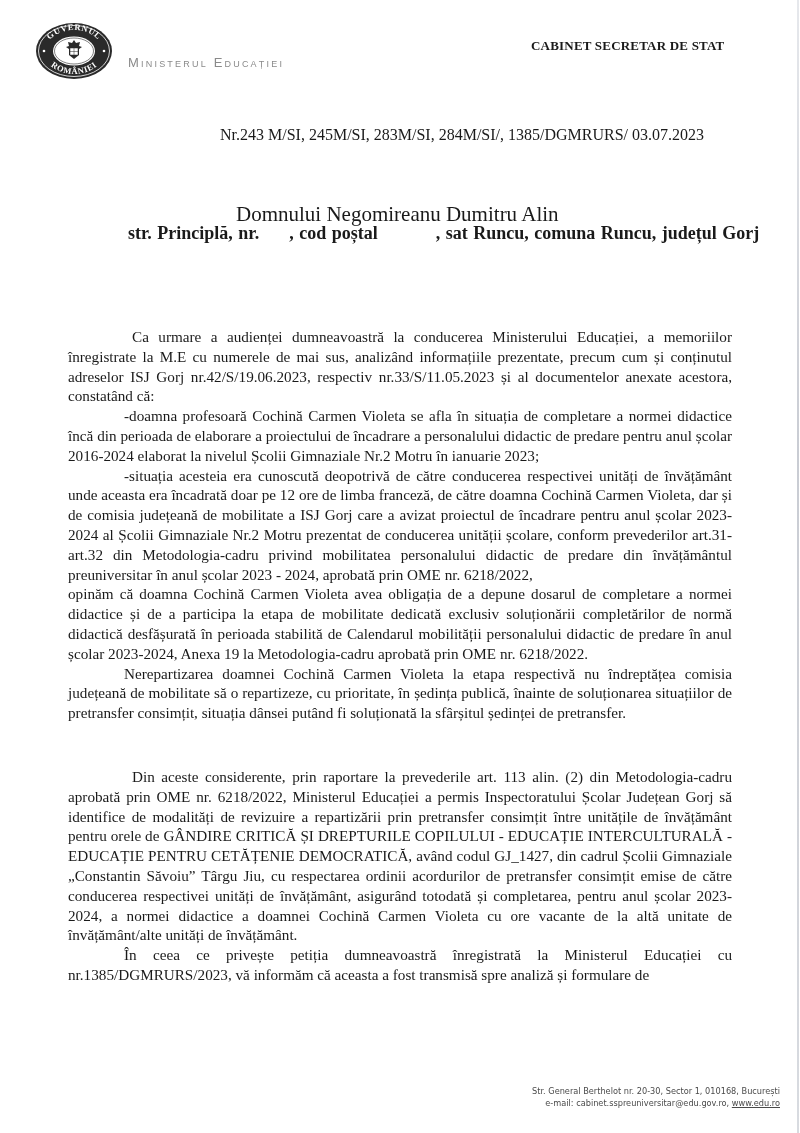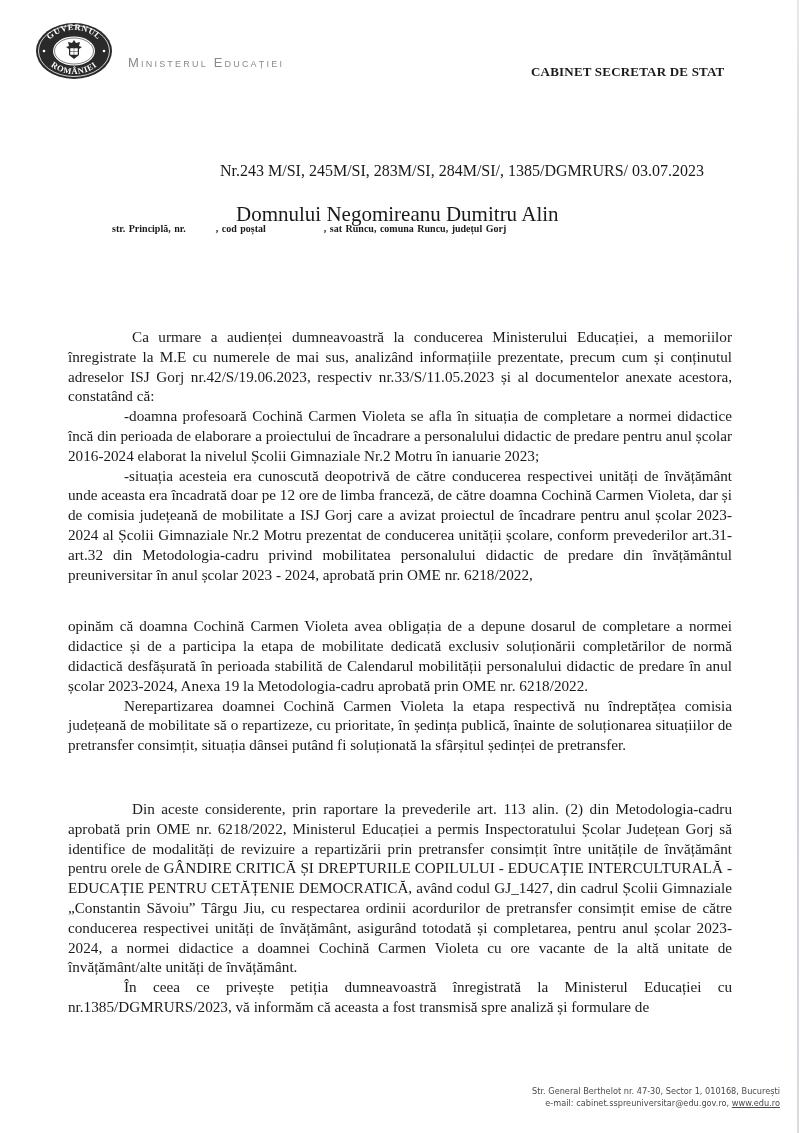--- a/index.html
+++ b/index.html
@@ -7,37 +7,37 @@
          font-family: "Liberation Serif", serif; color: #1a1a1a; }
   .page { position: absolute; left: 0; top: 0; width: 800px; height: 1133px; background: #fff; }
   .scan-edge { position: absolute; left: 797px; top: 0; width: 2px; height: 1133px;
                background: linear-gradient(#e6e8ec, #c9ccd3 40%, #d8dbe0); }
 
   
   .emblem { position: absolute; left: 35px; top: 22px; width: 78px; height: 58px; }
   .ministry-name { position: absolute; left: 128px; top: 55px; font-size: 13px;
                    letter-spacing: 2.2px; color: #8a8a8a; font-variant: small-caps;
                    font-family: Liberation Sans, sans-serif; }
-  .cabinet { position: absolute; left: 531px; top: 64px; font-size: 13px; font-weight: bold;
+  .cabinet { position: absolute; left: 531px; top: 38px; font-size: 13px; font-weight: bold;
              letter-spacing: 0.2px; }
-  .ref-number { position: absolute; left: 220px; top: 126px; font-size: 16px; margin-top: 36px; }
+  .ref-number { position: absolute; left: 220px; top: 126px; font-size: 16px; }
 
   
   .addressee { position: absolute; left: 0; top: 202px; width: 800px; }
   .addressee .name { position: absolute; left: 236px; top: 0; font-size: 21px; font-weight: normal; white-space: nowrap; }
-  .addressee .addr { position: absolute; left: 112px; top: 21px; font-size: 10px; font-weight: bold; white-space: nowrap; word-spacing: 1px; }
+  .addressee .addr { position: absolute; left: 128px; top: 21px; font-size: 18px; font-weight: bold; white-space: nowrap; word-spacing: 1px; }
   .addr .gap { display: inline-block; }
 
   
   .body { position: absolute; left: 68px; top: 283px; width: 664px; font-size: 15.2px;
           line-height: 19.8px; text-align: justify; }
   .body p { margin: 0; }
   .body p.indent { text-indent: 64px; margin-top: 44px; }
   .body p.indent2 { text-indent: 56px; }
-  .body p.noindent { text-indent: 0; margin-top: 32px; }
+  .body p.noindent { text-indent: 0; }
 
   
   .footer { position: absolute; left: 466px; top: 1085px; font-family: "DejaVu Sans", sans-serif;
             font-size: 8.2px; color: #4a4a4a; line-height: 12px; text-align: right; width: 314px; }
   .footer .line2 { padding-right: 0; }
   .footer a { color: #4a4a4a; text-decoration: underline; }
 </style>
 </head>
 <body>
 
@@ -84,21 +84,21 @@
     <p class="indent">Ca urmare a audienței dumneavoastră la conducerea Ministerului Educației, a memoriilor înregistrate la M.E cu numerele de mai sus, analizând informațiile prezentate, precum cum și conținutul adreselor ISJ Gorj nr.42/S/19.06.2023, respectiv nr.33/S/11.05.2023 și al documentelor anexate acestora, constatând că:</p>
     <p class="indent2">-doamna profesoară Cochină Carmen Violeta se afla în situația de completare a normei didactice încă din perioada de elaborare a proiectului de încadrare a personalului didactic de predare pentru anul școlar 2016-2024 elaborat la nivelul Școlii Gimnaziale Nr.2 Motru în ianuarie 2023;</p>
     <p class="indent2">-situația acesteia era cunoscută deopotrivă de către conducerea respectivei unități de învățământ unde aceasta era încadrată doar pe 12 ore de limba franceză, de către doamna Cochină Carmen Violeta, dar și de comisia județeană de mobilitate a ISJ Gorj care a avizat proiectul de încadrare pentru anul școlar 2023-2024 al Școlii Gimnaziale Nr.2 Motru prezentat de conducerea unității școlare, conform prevederilor art.31- art.32 din Metodologia-cadru privind mobilitatea personalului didactic de predare din învățământul preuniversitar în anul școlar 2023 - 2024, aprobată prin OME nr. 6218/2022,</p>
     <p class="noindent">opinăm că doamna Cochină Carmen Violeta avea obligația de a depune dosarul de completare a normei didactice și de a participa la etapa de mobilitate dedicată exclusiv soluționării completărilor de normă didactică desfășurată în perioada stabilită de Calendarul mobilității personalului didactic de predare în anul școlar 2023-2024, Anexa 19 la Metodologia-cadru aprobată prin OME nr. 6218/2022.</p>
     <p class="indent2">Nerepartizarea doamnei Cochină Carmen Violeta la etapa respectivă nu îndreptățea comisia județeană de mobilitate să o repartizeze, cu prioritate, în ședința publică, înainte de soluționarea situațiilor de pretransfer consimțit, situația dânsei putând fi soluționată la sfârșitul ședinței de pretransfer.</p>
     <p class="indent">Din aceste considerente, prin raportare la prevederile art. 113 alin. (2) din Metodologia-cadru aprobată prin OME nr. 6218/2022, Ministerul Educației a permis Inspectoratului Școlar Județean Gorj să identifice de modalități de revizuire a repartizării prin pretransfer consimțit între unitățile de învățământ pentru orele de GÂNDIRE CRITICĂ ȘI DREPTURILE COPILULUI - EDUCAȚIE INTERCULTURALĂ - EDUCAȚIE PENTRU CETĂȚENIE DEMOCRATICĂ, având codul GJ_1427, din cadrul Școlii Gimnaziale „Constantin Săvoiu” Târgu Jiu, cu respectarea ordinii acordurilor de pretransfer consimțit emise de către conducerea respectivei unități de învățământ, asigurând totodată și completarea, pentru anul școlar 2023-2024, a normei didactice a doamnei Cochină Carmen Violeta cu ore vacante de la altă unitate de învățământ/alte unități de învățământ.</p>
     <p class="indent2">În ceea ce privește petiția dumneavoastră înregistrată la Ministerul Educației cu nr.1385/DGMRURS/2023, vă informăm că aceasta a fost transmisă spre analiză și formulare de</p>
   </div>
 
   <div class="footer">
-    <div>Str. General Berthelot nr. 47-30, Sector 1, 010168, București</div>
+    <div>Str. General Berthelot nr. 20-30, Sector 1, 010168, București</div>
     <div class="line2">
       <span>e-mail: cabinet.sspreuniversitar@edu.gov.ro,</span>
       <a>www.edu.ro</a>
     </div>
   </div>
 
   <div class="scan-edge"></div>
 </div>
 
 </body></html>

